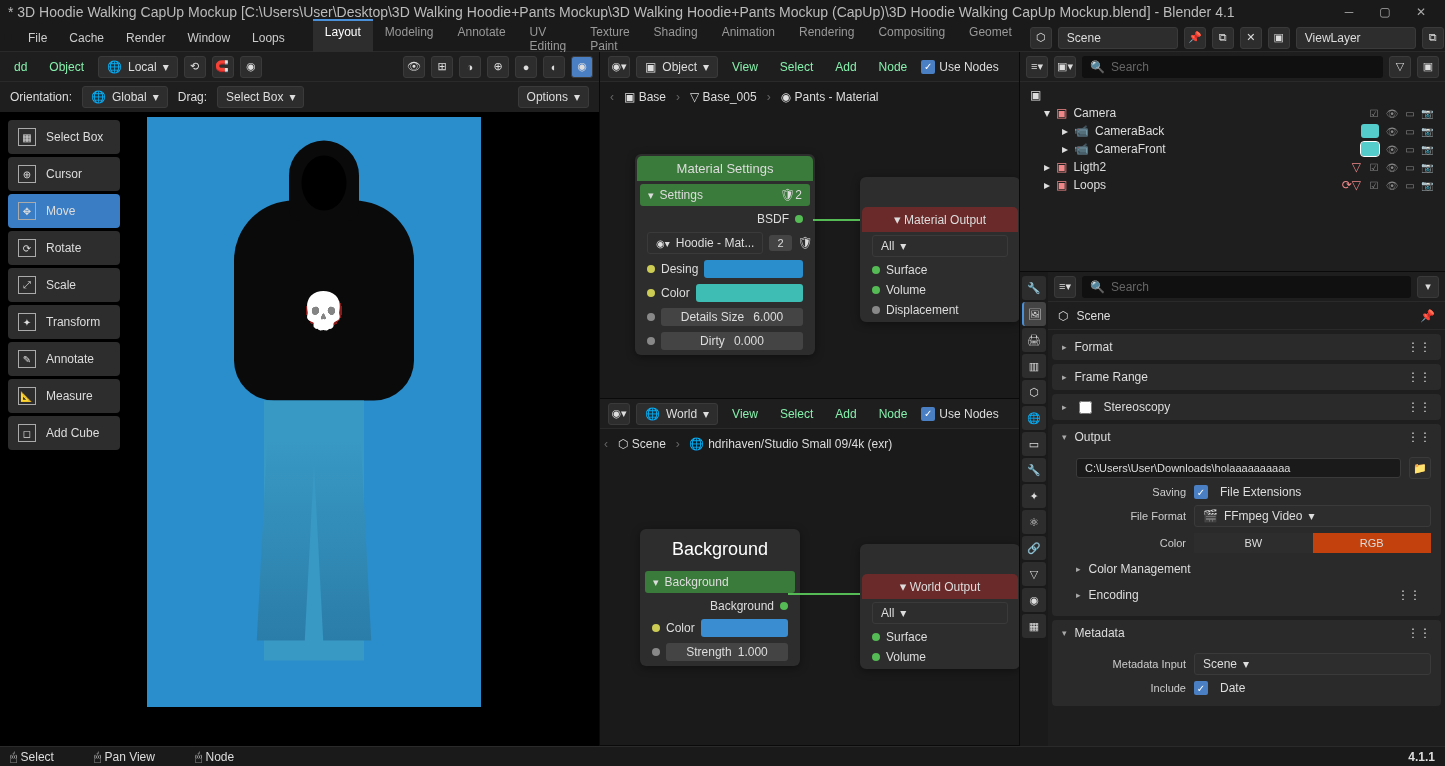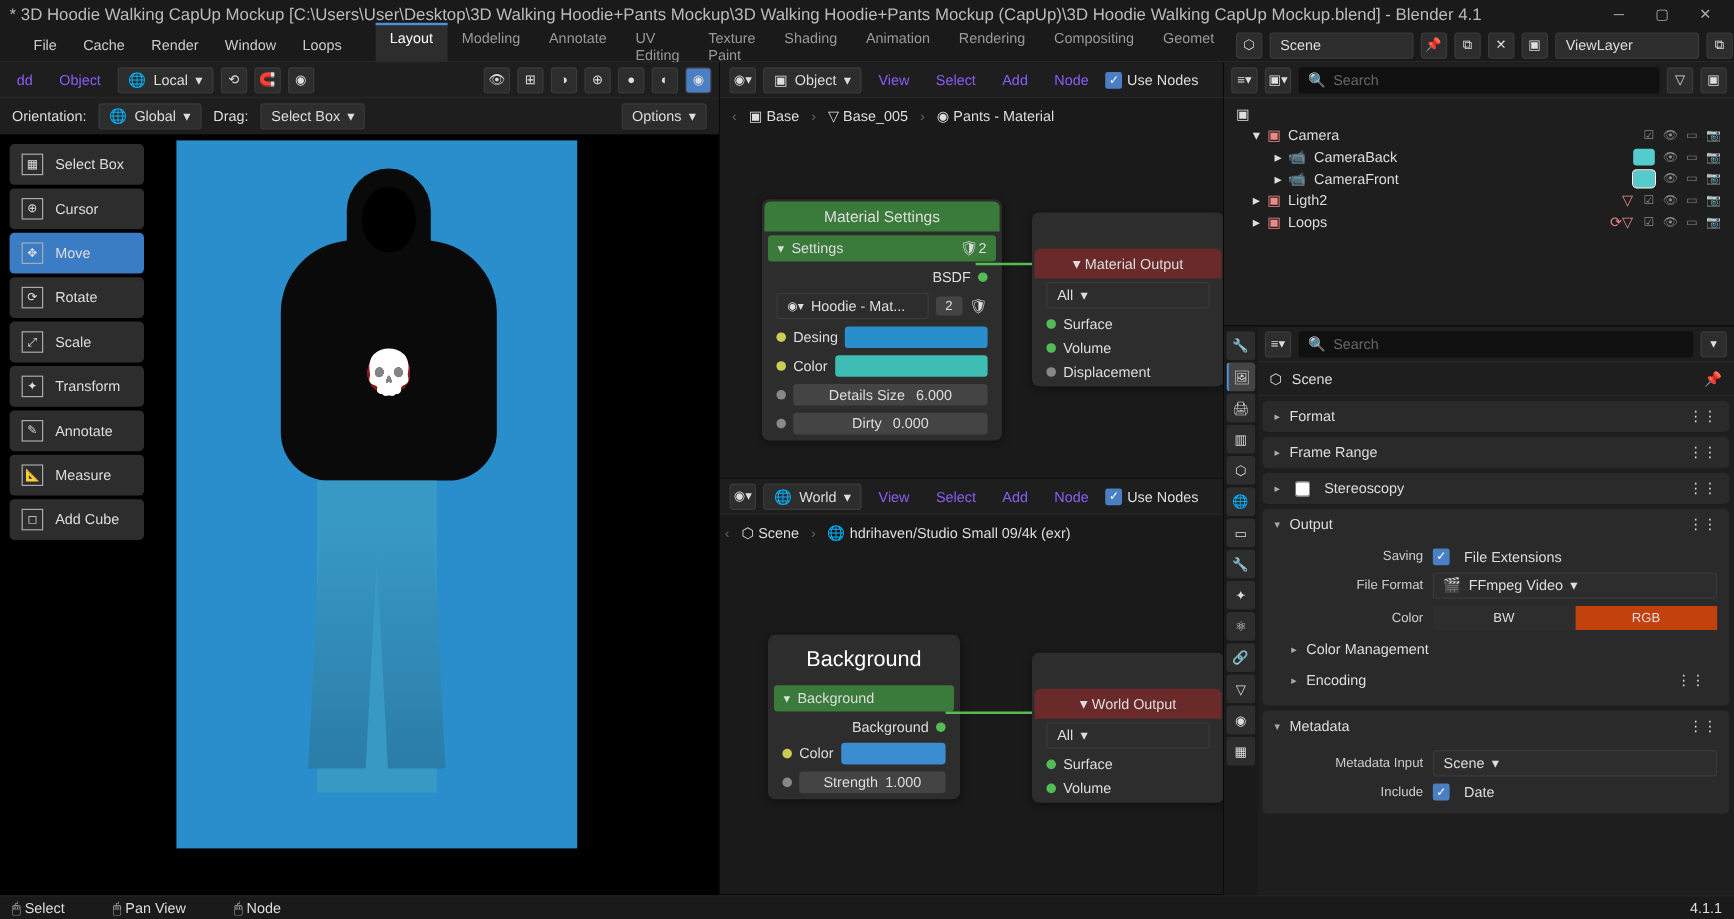--- a/index.html
+++ b/index.html
@@ -50,21 +50,21 @@
 .pants::after { right:-2px; transform:skewX(3deg); }
 .toolbar-left { position:absolute; left:8px; top:8px; width:112px; }
 .toolbtn { height:34px; background:#2d2d2d; border-radius:4px; margin-bottom:3px; display:flex; align-items:center; padding:0 10px; gap:10px; cursor:pointer; }
 .toolbtn.active { background:#3b7dc4; }
 .toolicon { width:18px; height:18px; border:1px solid #aaa; display:flex; align-items:center; justify-content:center; font-size:10px; }
 
 
 .node-col { display:flex; flex-direction:column; border-right:1px solid #0a0a0a; }
 .node-area { flex:1; background:#1a1a1a; display:flex; flex-direction:column; border-bottom:1px solid #0a0a0a; position:relative; }
 .node-header { height:30px; background:#1e1e1e; display:flex; align-items:center; padding:0 8px; gap:6px; border-bottom:1px solid #2a2a2a; }
-.node-menu { padding:4px 8px; color:#8b5cf6; cursor:pointer; }
+.node-menu { padding:4px 8px; color:#86efac; cursor:pointer; }
 .chk { width:14px; height:14px; background:#4a7fc4; border-radius:2px; display:inline-flex; align-items:center; justify-content:center; color:#fff; font-size:10px; margin-right:4px; }
 .breadcrumb { position:absolute; top:60px; left:20px; display:flex; align-items:center; gap:10px; color:#ccc; font-size:12px; z-index:3; }
 .breadcrumb .sep { color:#666; }
 .node-canvas { flex:1; background:#1a1a1a; position:relative; overflow:hidden; }
 .node { position:absolute; background:#2d2d2d; border-radius:6px; padding:2px; min-width:160px; box-shadow:0 2px 8px rgba(0,0,0,0.4); }
 .node-title { background:#3a7a3a; padding:5px 10px; border-radius:5px 5px 0 0; text-align:center; font-size:13px; }
 .node-title.red { background:#6a2a2a;margin-top:28px; }
 .node-subhead { background:#3a7a3a; padding:4px 8px; border-radius:3px; margin:3px; display:flex; align-items:center; gap:6px; font-size:11px; }
 .node-row { display:flex; align-items:center; padding:3px 10px; gap:6px; font-size:11px; }
 .socket { width:8px; height:8px; border-radius:50%; background:#888; flex-shrink:0; }
@@ -104,21 +104,21 @@
 .panel-body { padding:4px 10px 8px 24px; }
 .prop-row { display:flex; align-items:center; padding:3px 0; gap:8px; }
 .prop-label { width:110px; text-align:right; color:#ccc; font-size:11px; }
 .textfield { flex:1; background:#1a1a1a; border:1px solid #3a3a3a; border-radius:3px; padding:3px 8px; font-size:11px; }
 .toggle-group { display:flex; flex:1; }
 .toggle { flex:1; background:#2d2d2d; padding:4px; text-align:center; font-size:11px; cursor:pointer; }
 .toggle.on { background:#c2410c; }
 
 
 .statusbar { height:20px; background:#1a1a1a; border-top:1px solid #2a2a2a; display:flex; align-items:center; padding:0 10px; gap:40px; }
-.statusbar .version { margin-left:auto; }
+.statusbar .version { margin-left:auto;font-weight:bold; }
 
 
 .side-tabs { position:absolute; right:0; top:30px; width:18px; }
 .side-tab { writing-mode:vertical-lr; padding:8px 2px; background:#2a2a2a; font-size:10px; margin-bottom:2px; cursor:pointer; }
 </style>
 </head>
 <body>
 
 <div class="titlebar">
   <span class="title">* 3D Hoodie Walking CapUp Mockup [C:\Users\User\Desktop\3D Walking Hoodie+Pants Mockup\3D Walking Hoodie+Pants Mockup (CapUp)\3D Hoodie Walking CapUp Mockup.blend] - Blender 4.1</span>
@@ -256,21 +256,21 @@
       <div class="breadcrumb" style="top:38px;left:10px">
         <span class="sep">‹</span>
         <span>▣ <span>Base</span></span>
         <span class="sep">›</span>
         <span>▽ <span>Base_005</span></span>
         <span class="sep">›</span>
         <span>◉ <span>Pants - Material</span></span>
       </div>
       <div class="node-canvas">
 
-        <div class="node" style="left:35px;top:84px;width:200px">
+        <div class="node" style="left:35px;top:72px;width:180px">
           <div class="node-title">Material Settings</div>
           <div class="node-subhead">▾ <span>Settings</span><span style="margin-left:auto">🛡<span>2</span></span></div>
           <div class="node-row" style="justify-content:flex-end">
               <span>BSDF</span>
               <span class="socket g"></span>
             </div>
           <div class="node-row">
               <span class="dropdown" style="flex:1;font-size:10px">◉▾ <span>Hoodie - Mat...</span></span>
               <span class="fieldbox" style="flex:0 0 18px">2</span>
               <span>🛡</span>
@@ -507,20 +507,24 @@
               </div>
           </div>
           <div class="panel">
             <div class="panel-head">
                 <span class="chev">▾</span>
                 <span>Output</span>
                 <span style="margin-left:auto">⋮⋮</span>
               </div>
             <div class="panel-body">
               <div class="prop-row">
+                  <span class="textfield">C:\Users\User\Downloads\holaaaaaaaaaa</span>
+                  <span class="iconbtn">📁</span>
+                </div>
+              <div class="prop-row">
                   <span class="prop-label">Saving</span>
                   <span class="chk">✓</span>
                   <span>File Extensions</span>
                 </div>
               <div class="prop-row">
                   <span class="prop-label">File Format</span>
                   <span class="dropdown" style="flex:1">🎬 <span>FFmpeg Video</span> ▾</span>
                 </div>
               <div class="prop-row">
                   <span class="prop-label">Color</span>

